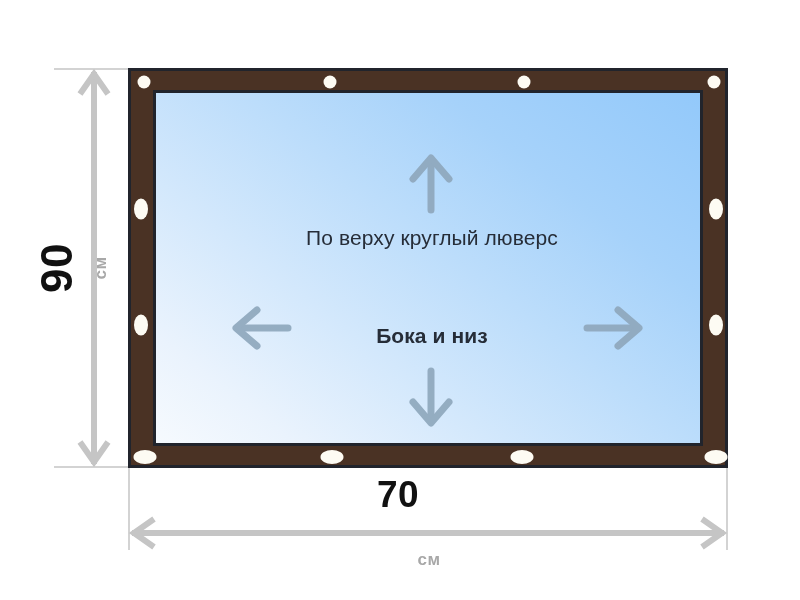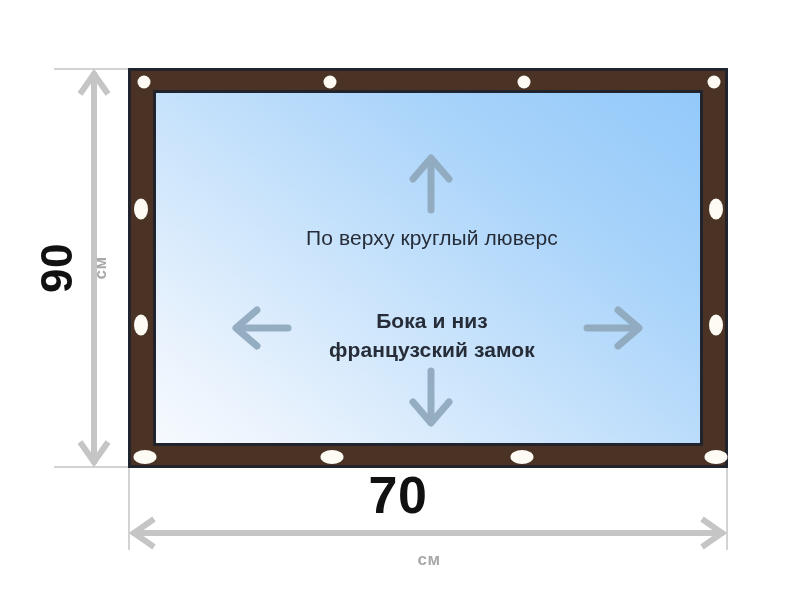--- a/index.html
+++ b/index.html
@@ -102,21 +102,21 @@
     letter-spacing: .5px;
   }
   .dim-unit {
     position: absolute;
     color: #a8a8a8;
     font-weight: bold;
     font-size: 17px;
     letter-spacing: .5px;
   }
 
-  #dim-h-value { font-size: 52px; left: 398px; top: 495px;
+  #dim-h-value { font-size: 37px; left: 398px; top: 495px;
                  transform: translate(-50%, -50%); }
   #dim-h-unit  { left: 429px; top: 560px; transform: translate(-50%, -50%); }
 
   #dim-v-value { font-size: 44px; left: 57px; top: 268px;
                  transform: translate(-50%, -50%) rotate(-90deg); }
   #dim-v-unit  { left: 101px; top: 268px;
                  transform: translate(-50%, -50%) rotate(-90deg); }
 </style>
 </head>
 <body>
@@ -182,21 +182,20 @@
         <svg width="62" height="46" viewBox="0 0 62 46">
           <line x1="4" y1="23" x2="54" y2="23" stroke="currentColor" stroke-width="7" stroke-linecap="round"></line>
           <polyline points="35,5 56,23 35,41" fill="none" stroke="currentColor" stroke-width="7" stroke-linecap="round" stroke-linejoin="round"></polyline>
         </svg>
       </div>
 
       <div class="panel-text" style="left:276px; top:145px;">По верху круглый люверс</div>
 
       <div class="panel-text" style="left:276px; top:243px;font-weight:bold;">
         <div>Бока и низ</div>
-        <div>французский замок</div>
       </div>
 
     </div>
 
     <div class="grommet round" style="left:16px;  top:14px;"></div>
     <div class="grommet round" style="left:202px; top:14px;"></div>
     <div class="grommet round" style="left:396px; top:14px;"></div>
     <div class="grommet round" style="left:586px; top:14px;"></div>
 
     <div class="grommet vert" style="left:13px; top:141px;"></div>

